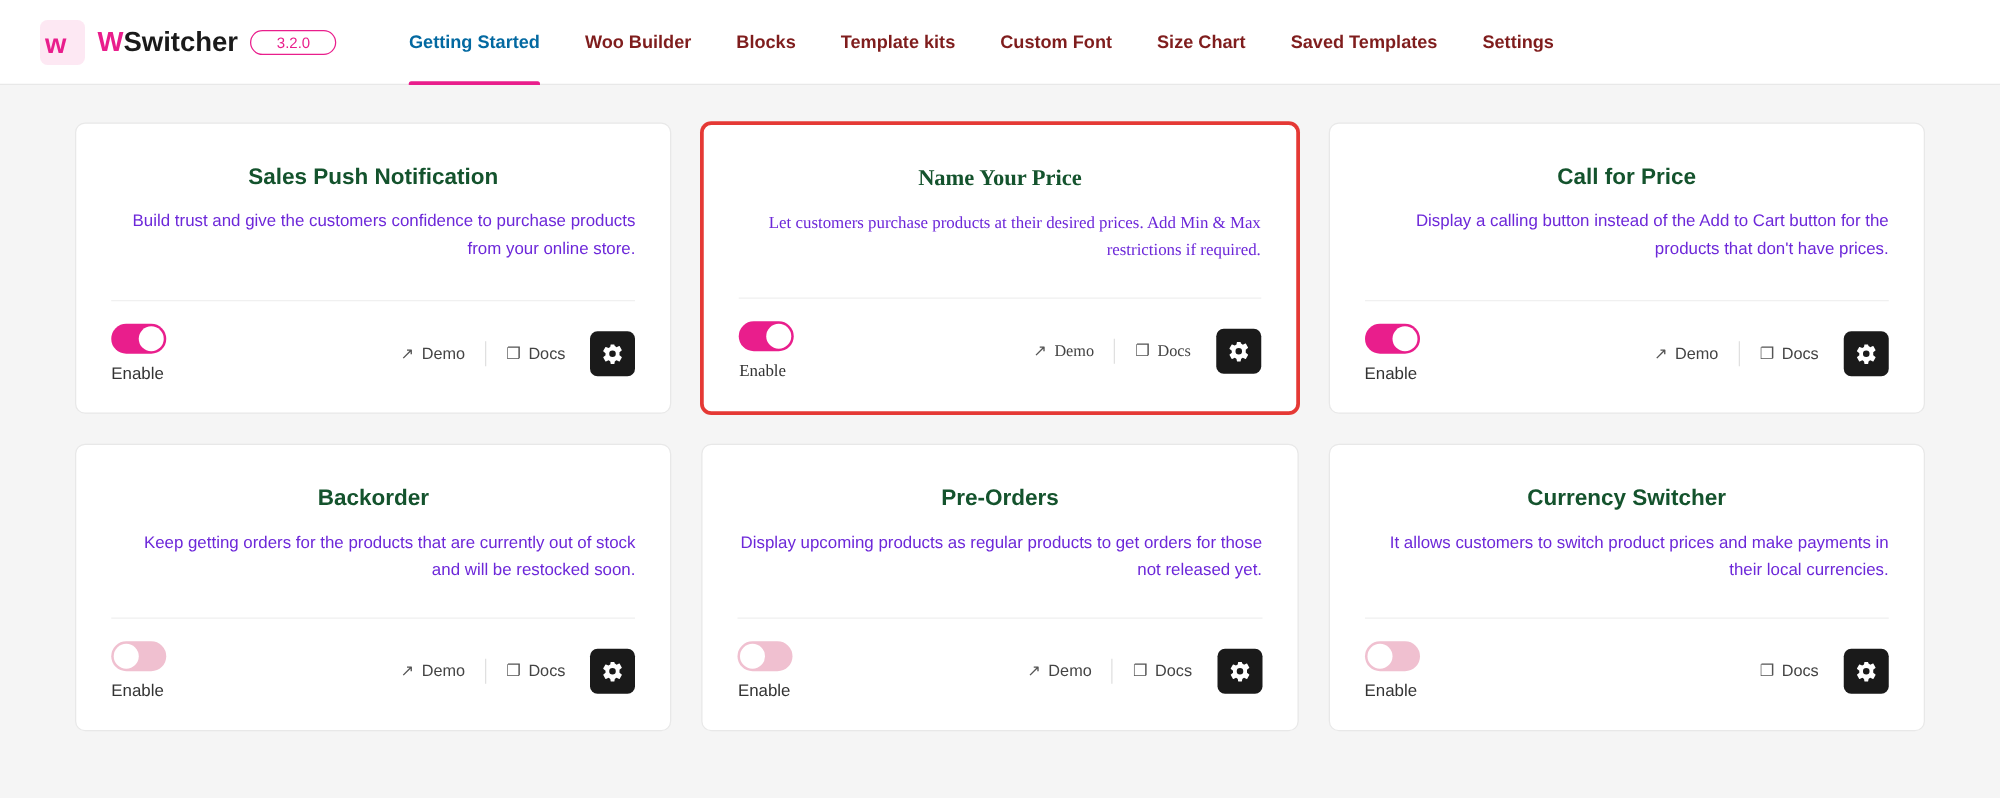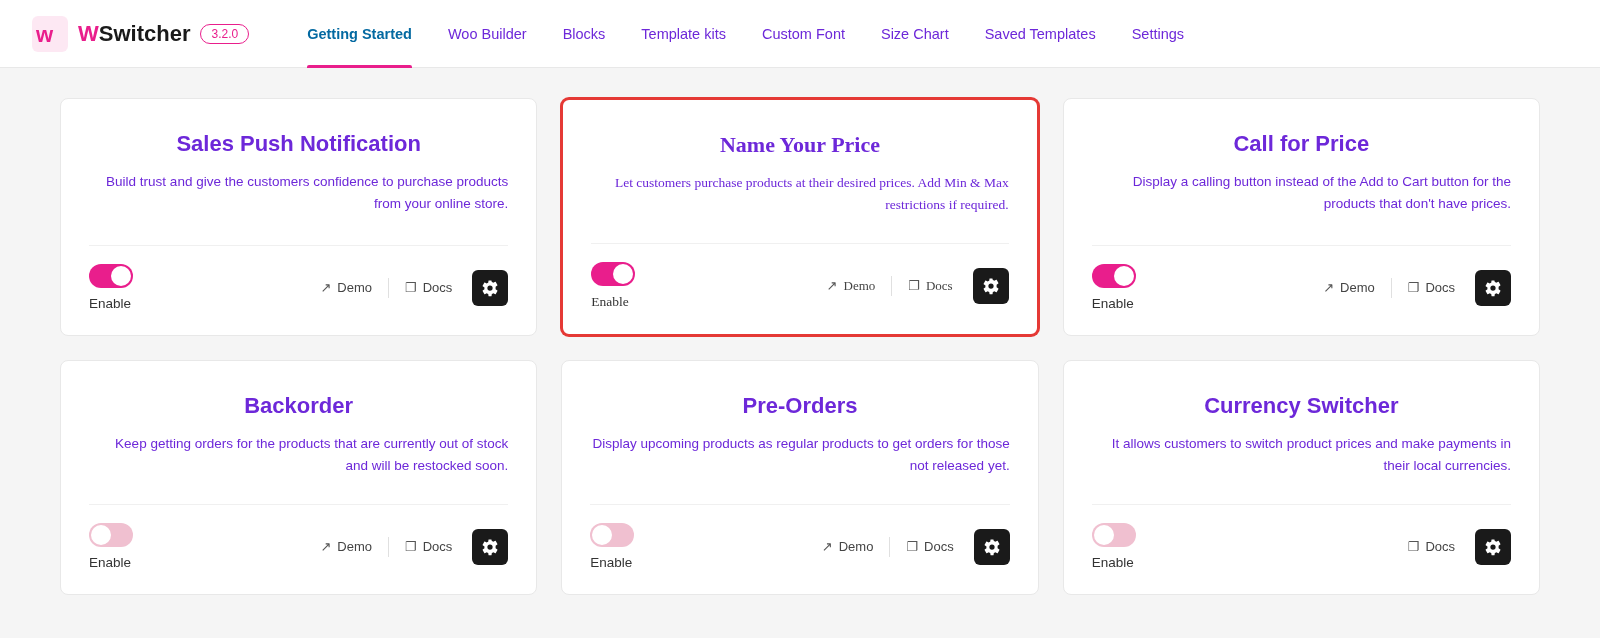--- a/index.html
+++ b/index.html
@@ -26,42 +26,43 @@
     }
     .logo-text {
       font-size: 22px;
       font-weight: 700;
       color: #1a1a1a;
     }
     .logo-text span { color: #e91e8c; }
     .version-badge {
       border: 1.5px solid #e91e8c;
       border-radius: 20px;
-      padding: 2px 10px;
+      padding: 2px 20px;
       font-size: 12px;
       color: #e91e8c;
       font-weight: 500;
     }
     .nav {
       display: flex;
       align-items: center;
       gap: 0;
       height: 100%;
     }
     .nav-item {
       padding: 0 18px;
       height: 68px;
       display: flex;
       align-items: center;
       font-size: 14.5px;
-      color: #6d28d9;
+      color: #7f1d1d;
       cursor: pointer;
       position: relative;
       text-decoration: none;
       white-space: nowrap;
+      font-weight: bold;
     }
     .nav-item.active {
       color: #0369a1;
       font-weight: 600;
     }
     .nav-item.active::after {
       content: '';
       position: absolute;
       bottom: 0;
       left: 18px;
@@ -92,23 +93,23 @@
       flex-direction: column;
       gap: 0;
     }
     .card.highlighted {
       border: 2.5px solid #e53935;
       box-shadow: 0 0 0 1px #e53935;
       font-family: Liberation Serif, serif;
     }
 
     .card-title {
-      font-size: 22px;
+      font-size: 18px;
       font-weight: 700;
-      color: #6d28d9;
+      color: #14532d;
       text-align: center;
       margin-bottom: 14px;
     }
 
     .card-desc {
       font-size: 13.5px;
       color: #6d28d9;
       text-align: right;
       line-height: 1.6;
       flex: 1;

